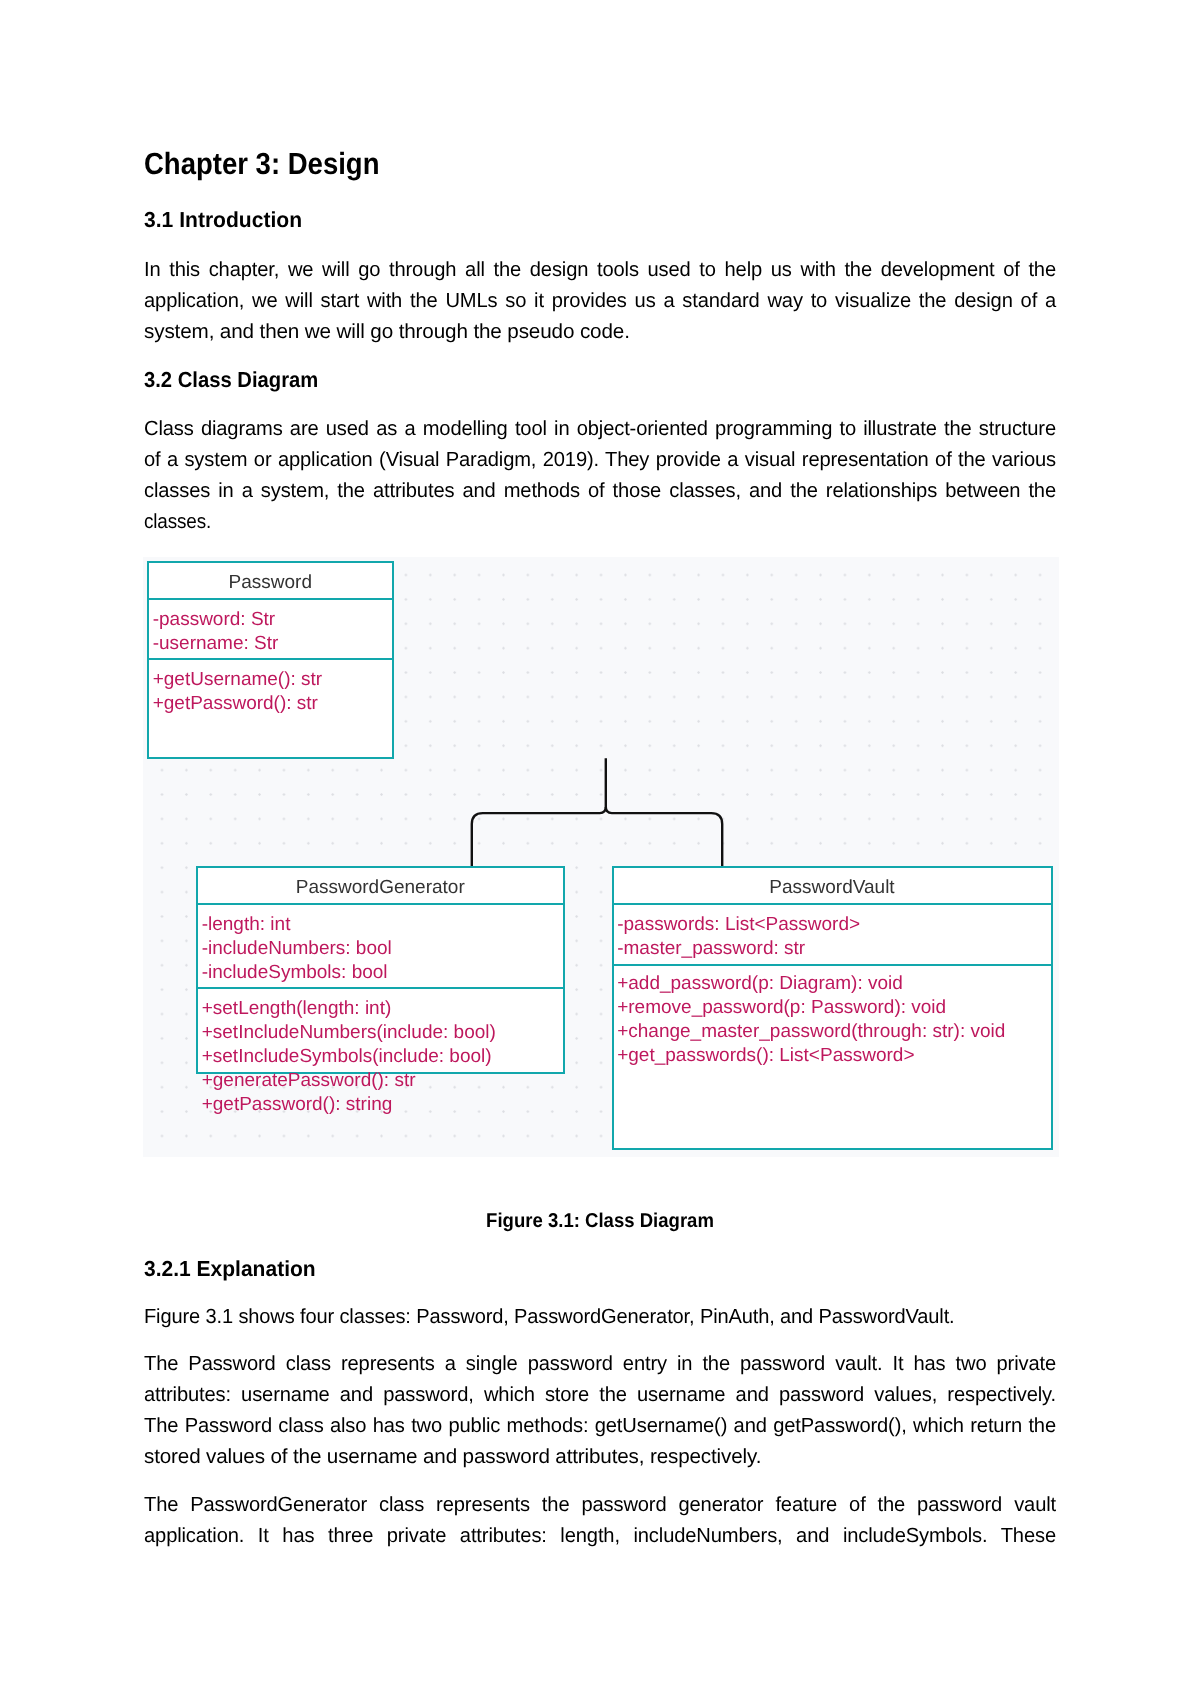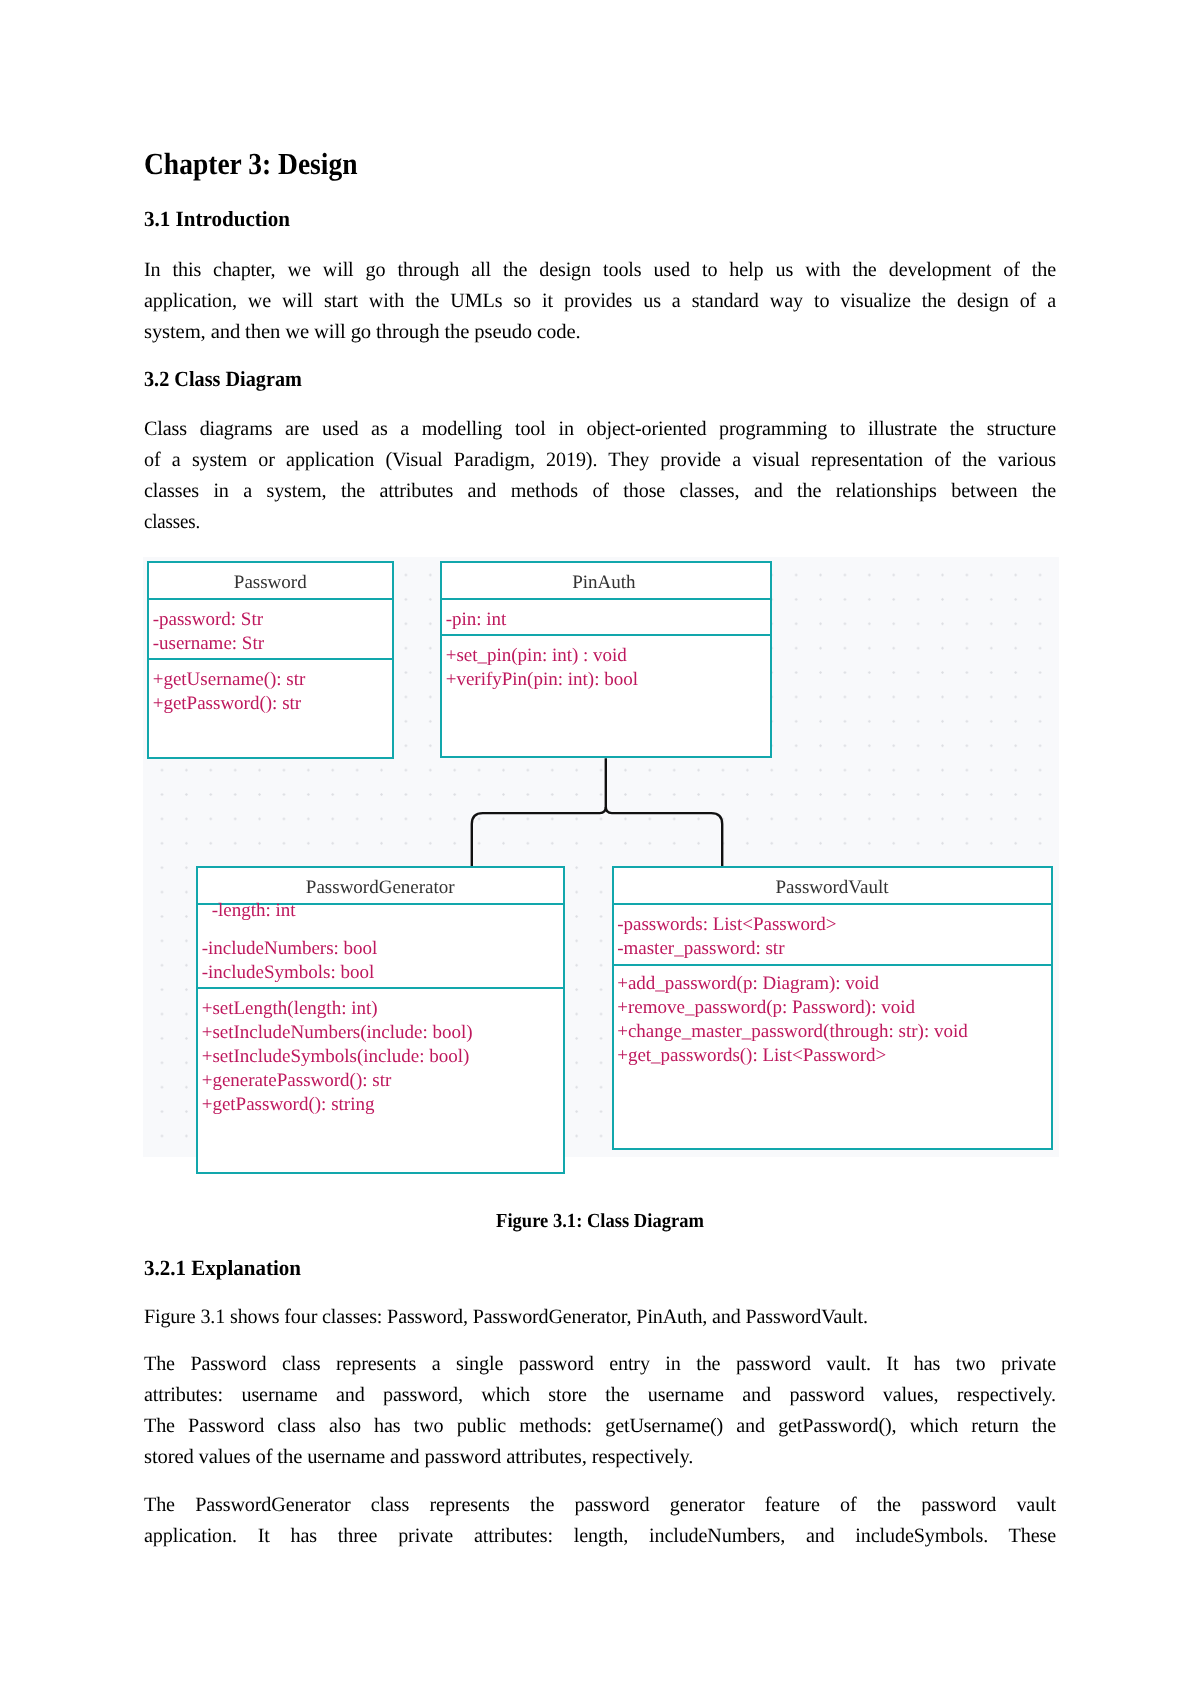--- a/index.html
+++ b/index.html
@@ -1,19 +1,19 @@
 <!DOCTYPE html>
 <html><head>
 <meta charset="utf-8">
 <style>
   html,body{margin:0;padding:0;background:#ffffff;}
   body{width:1200px;height:1698px;overflow:hidden;
        font-family:"Liberation Sans",sans-serif;color:#000000;
        -webkit-font-smoothing:antialiased;text-rendering:geometricPrecision;}
-  .page{position:relative;width:1200px;height:1698px;background:#fff;font-family:Liberation Serif, serif;}
+  .page{position:relative;width:1200px;height:1698px;background:#fff;}
 
   
   .ln{position:absolute;left:144px;width:925.4px;font-size:20.44px;
       line-height:20.44px;color:#000000;letter-spacing:-0.14px;
       transform:scaleX(0.98552);transform-origin:0 0;}
   .ln.j{text-align:justify;text-align-last:justify;}
   .ln.n{width:auto;white-space:pre;}
   .hd{position:absolute;left:144px;font-weight:bold;white-space:pre;color:#000;
       transform-origin:0 100%;}
   .cap{position:absolute;font-weight:bold;white-space:pre;color:#000;
@@ -75,33 +75,25 @@
     <div class="uml" id="uml0" style="left:4px;top:4px;width:246.5px;height:197.5px;">
       <div class="ttl" style="top:9.6px;">Password</div>
       <div class="bar" style="top:35px;"></div>
       <div class="row" style="left:3.7px;top:46.8px;">-password: Str</div>
       <div class="row" style="left:3.7px;top:70.7px;">-username: Str</div>
       <div class="bar" style="top:95.1px;"></div>
       <div class="row" style="left:3.7px;top:107.1px;">+getUsername(): str</div>
       <div class="row" style="left:3.7px;top:131px;text-align:center;">+getPassword(): str</div>
     </div>
 
-    <div class="uml" id="uml1" style="left:297px;top:4px;width:331.8px;height:197.3px;">
-      <div class="ttl" style="top:9.6px;left:-4px;">PinAuth</div>
-      <div class="bar" style="top:35px;"></div>
-      <div class="row" style="left:3.7px;top:46.8px;">-pin: int</div>
-      <div class="bar" style="top:71.1px;"></div>
-      <div class="row" style="left:3.7px;top:82.7px;">+set_pin(pin: int) : void</div>
-      <div class="row" style="left:3.7px;top:106.5px;">+verifyPin(pin: int): bool</div>
-    </div>
 
-    <div class="uml" id="uml2" style="left:53px;top:309px;width:368.5px;height:308px;">
+    <div class="uml" id="uml2" style="left:53px;top:309px;width:368.5px;height:208px;">
       <div class="ttl" style="top:9.6px;">PasswordGenerator</div>
       <div class="bar" style="top:35px;"></div>
-      <div class="row" style="left:3.7px;top:33px;margin-left:10px;">-length: int</div>
+      <div class="row" style="left:3.7px;top:47px;">-length: int</div>
       <div class="row" style="left:3.7px;top:70.7px;">-includeNumbers: bool</div>
       <div class="row" style="left:3.7px;top:94.6px;">-includeSymbols: bool</div>
       <div class="bar" style="top:119.3px;"></div>
       <div class="row" style="left:3.7px;top:130.9px;">+setLength(length: int)</div>
       <div class="row" style="left:3.7px;top:154.8px;">+setIncludeNumbers(include: bool)</div>
       <div class="row" style="left:3.7px;top:178.7px;">+setIncludeSymbols(include: bool)</div>
       <div class="row" style="left:3.7px;top:202.6px;">+generatePassword(): str</div>
       <div class="row" style="left:3.7px;top:226.5px;">+getPassword(): string</div>
     </div>
 

